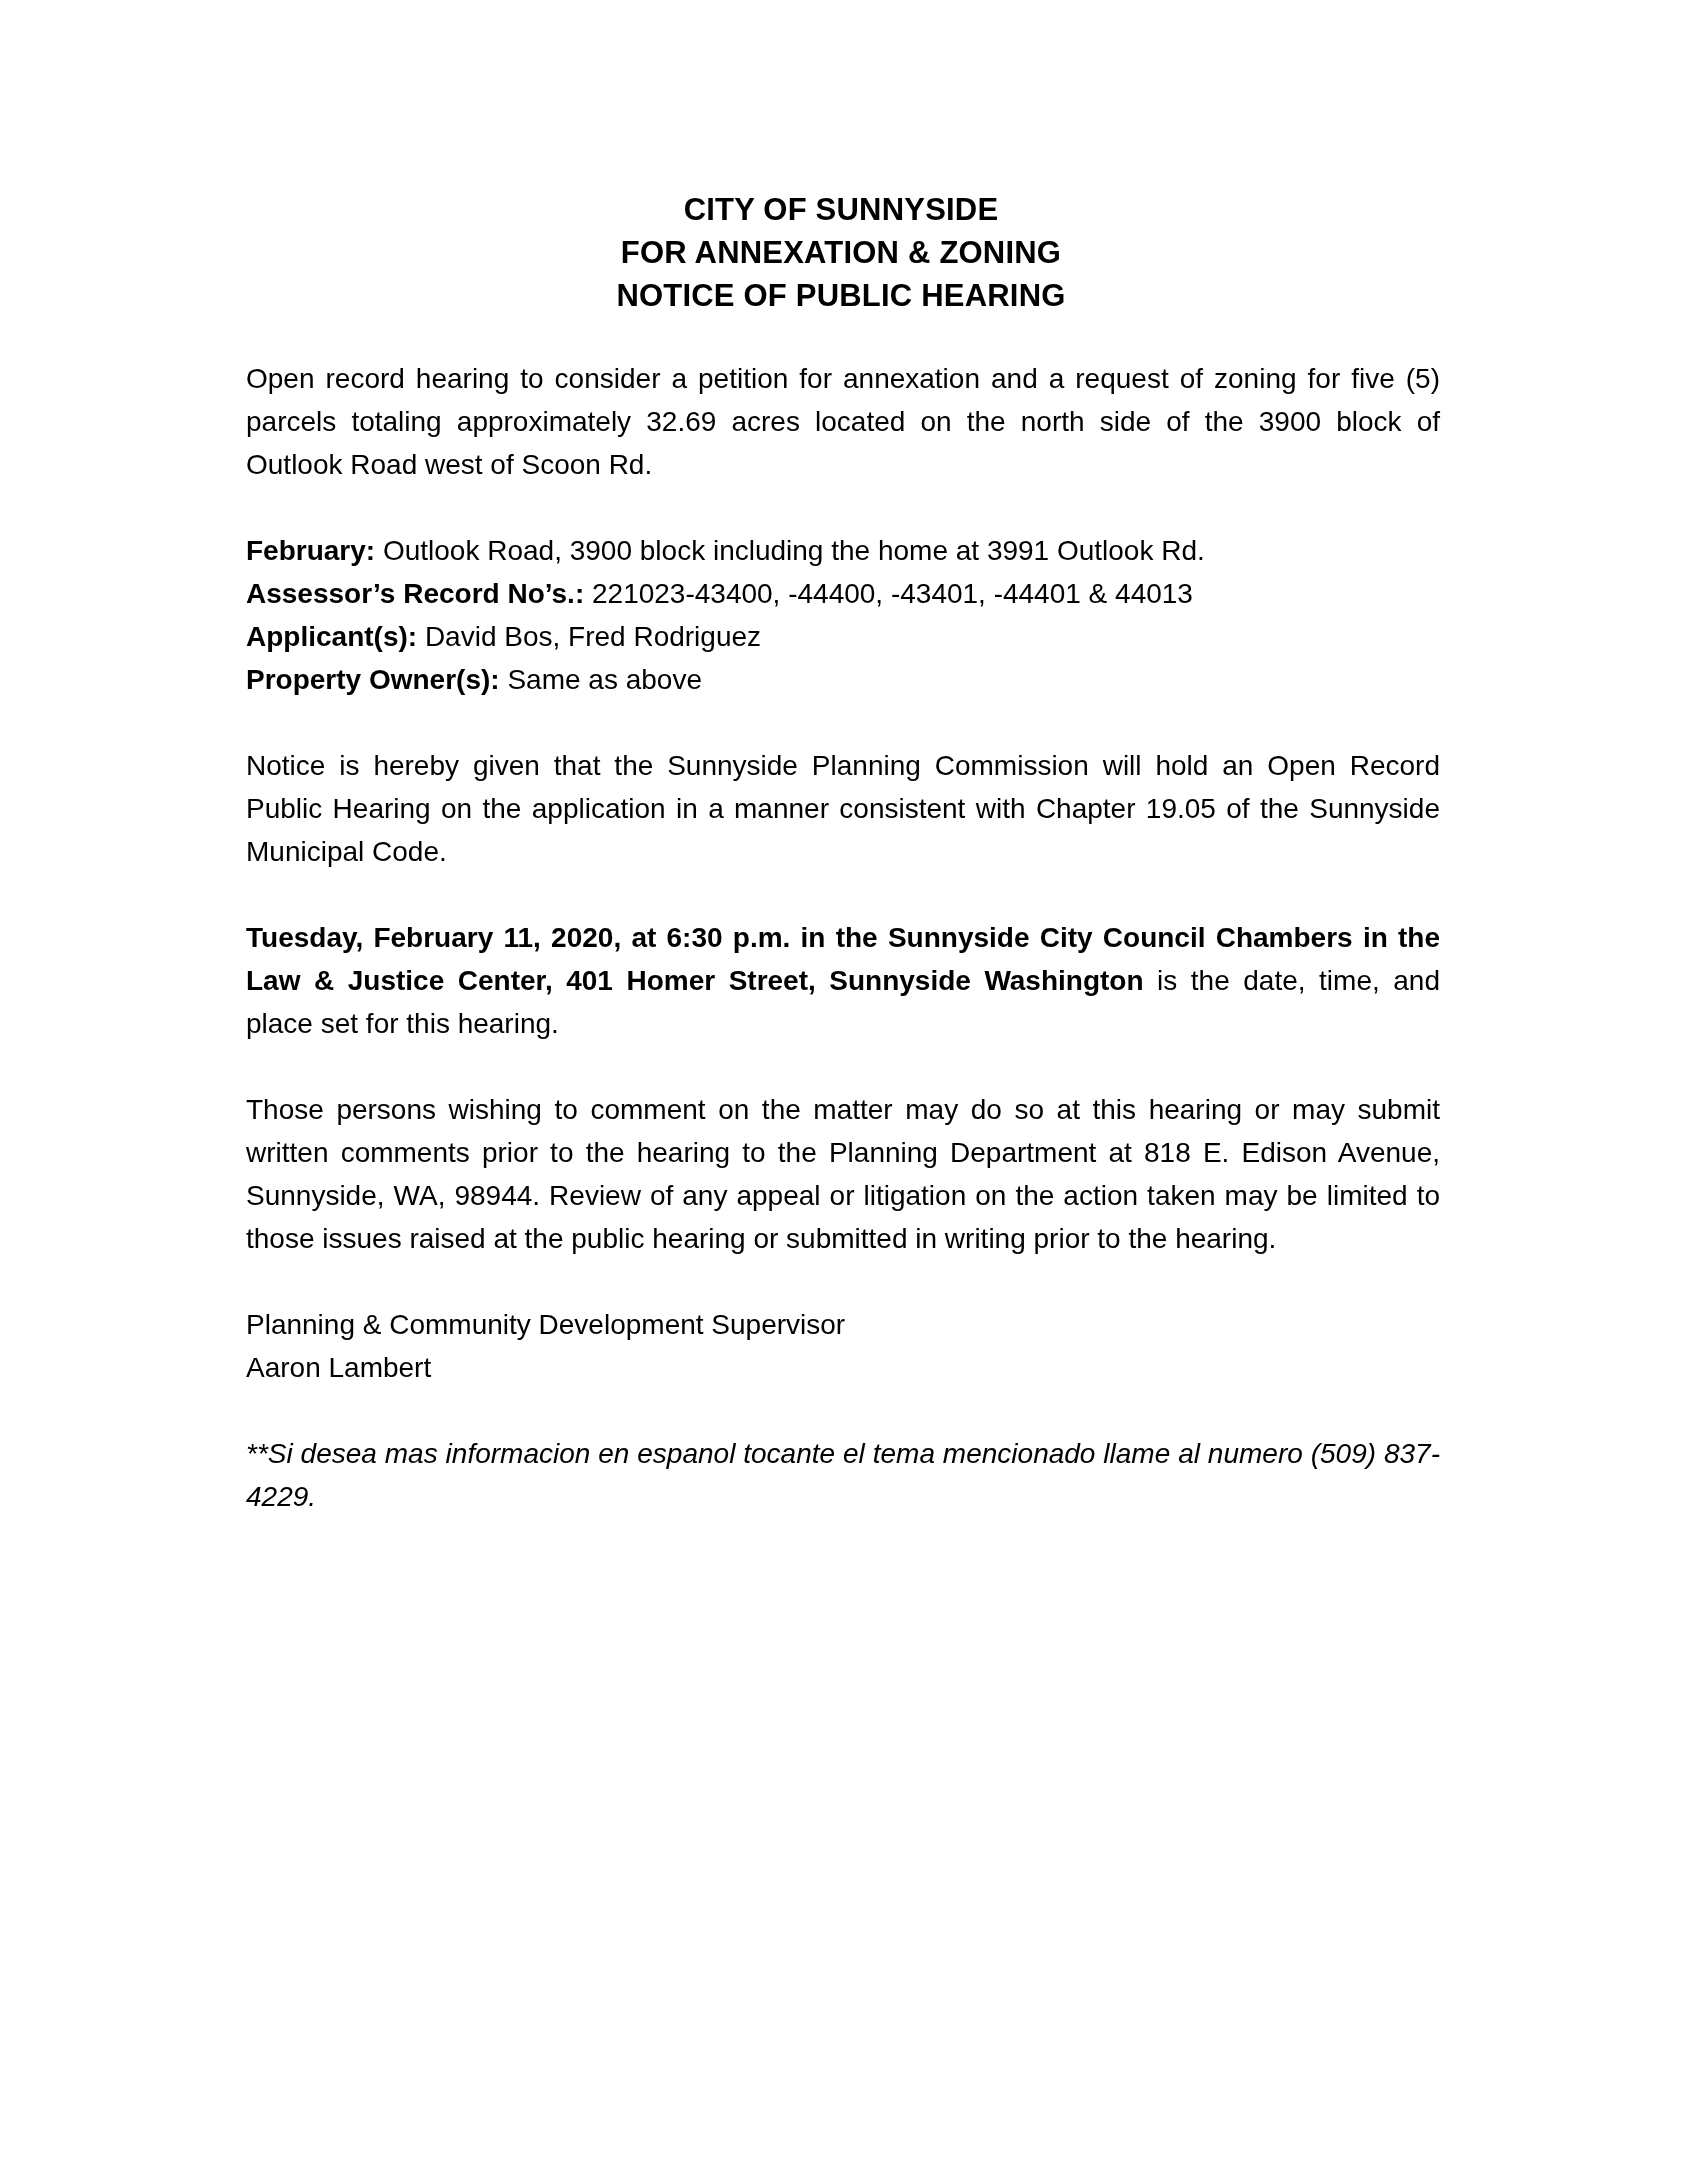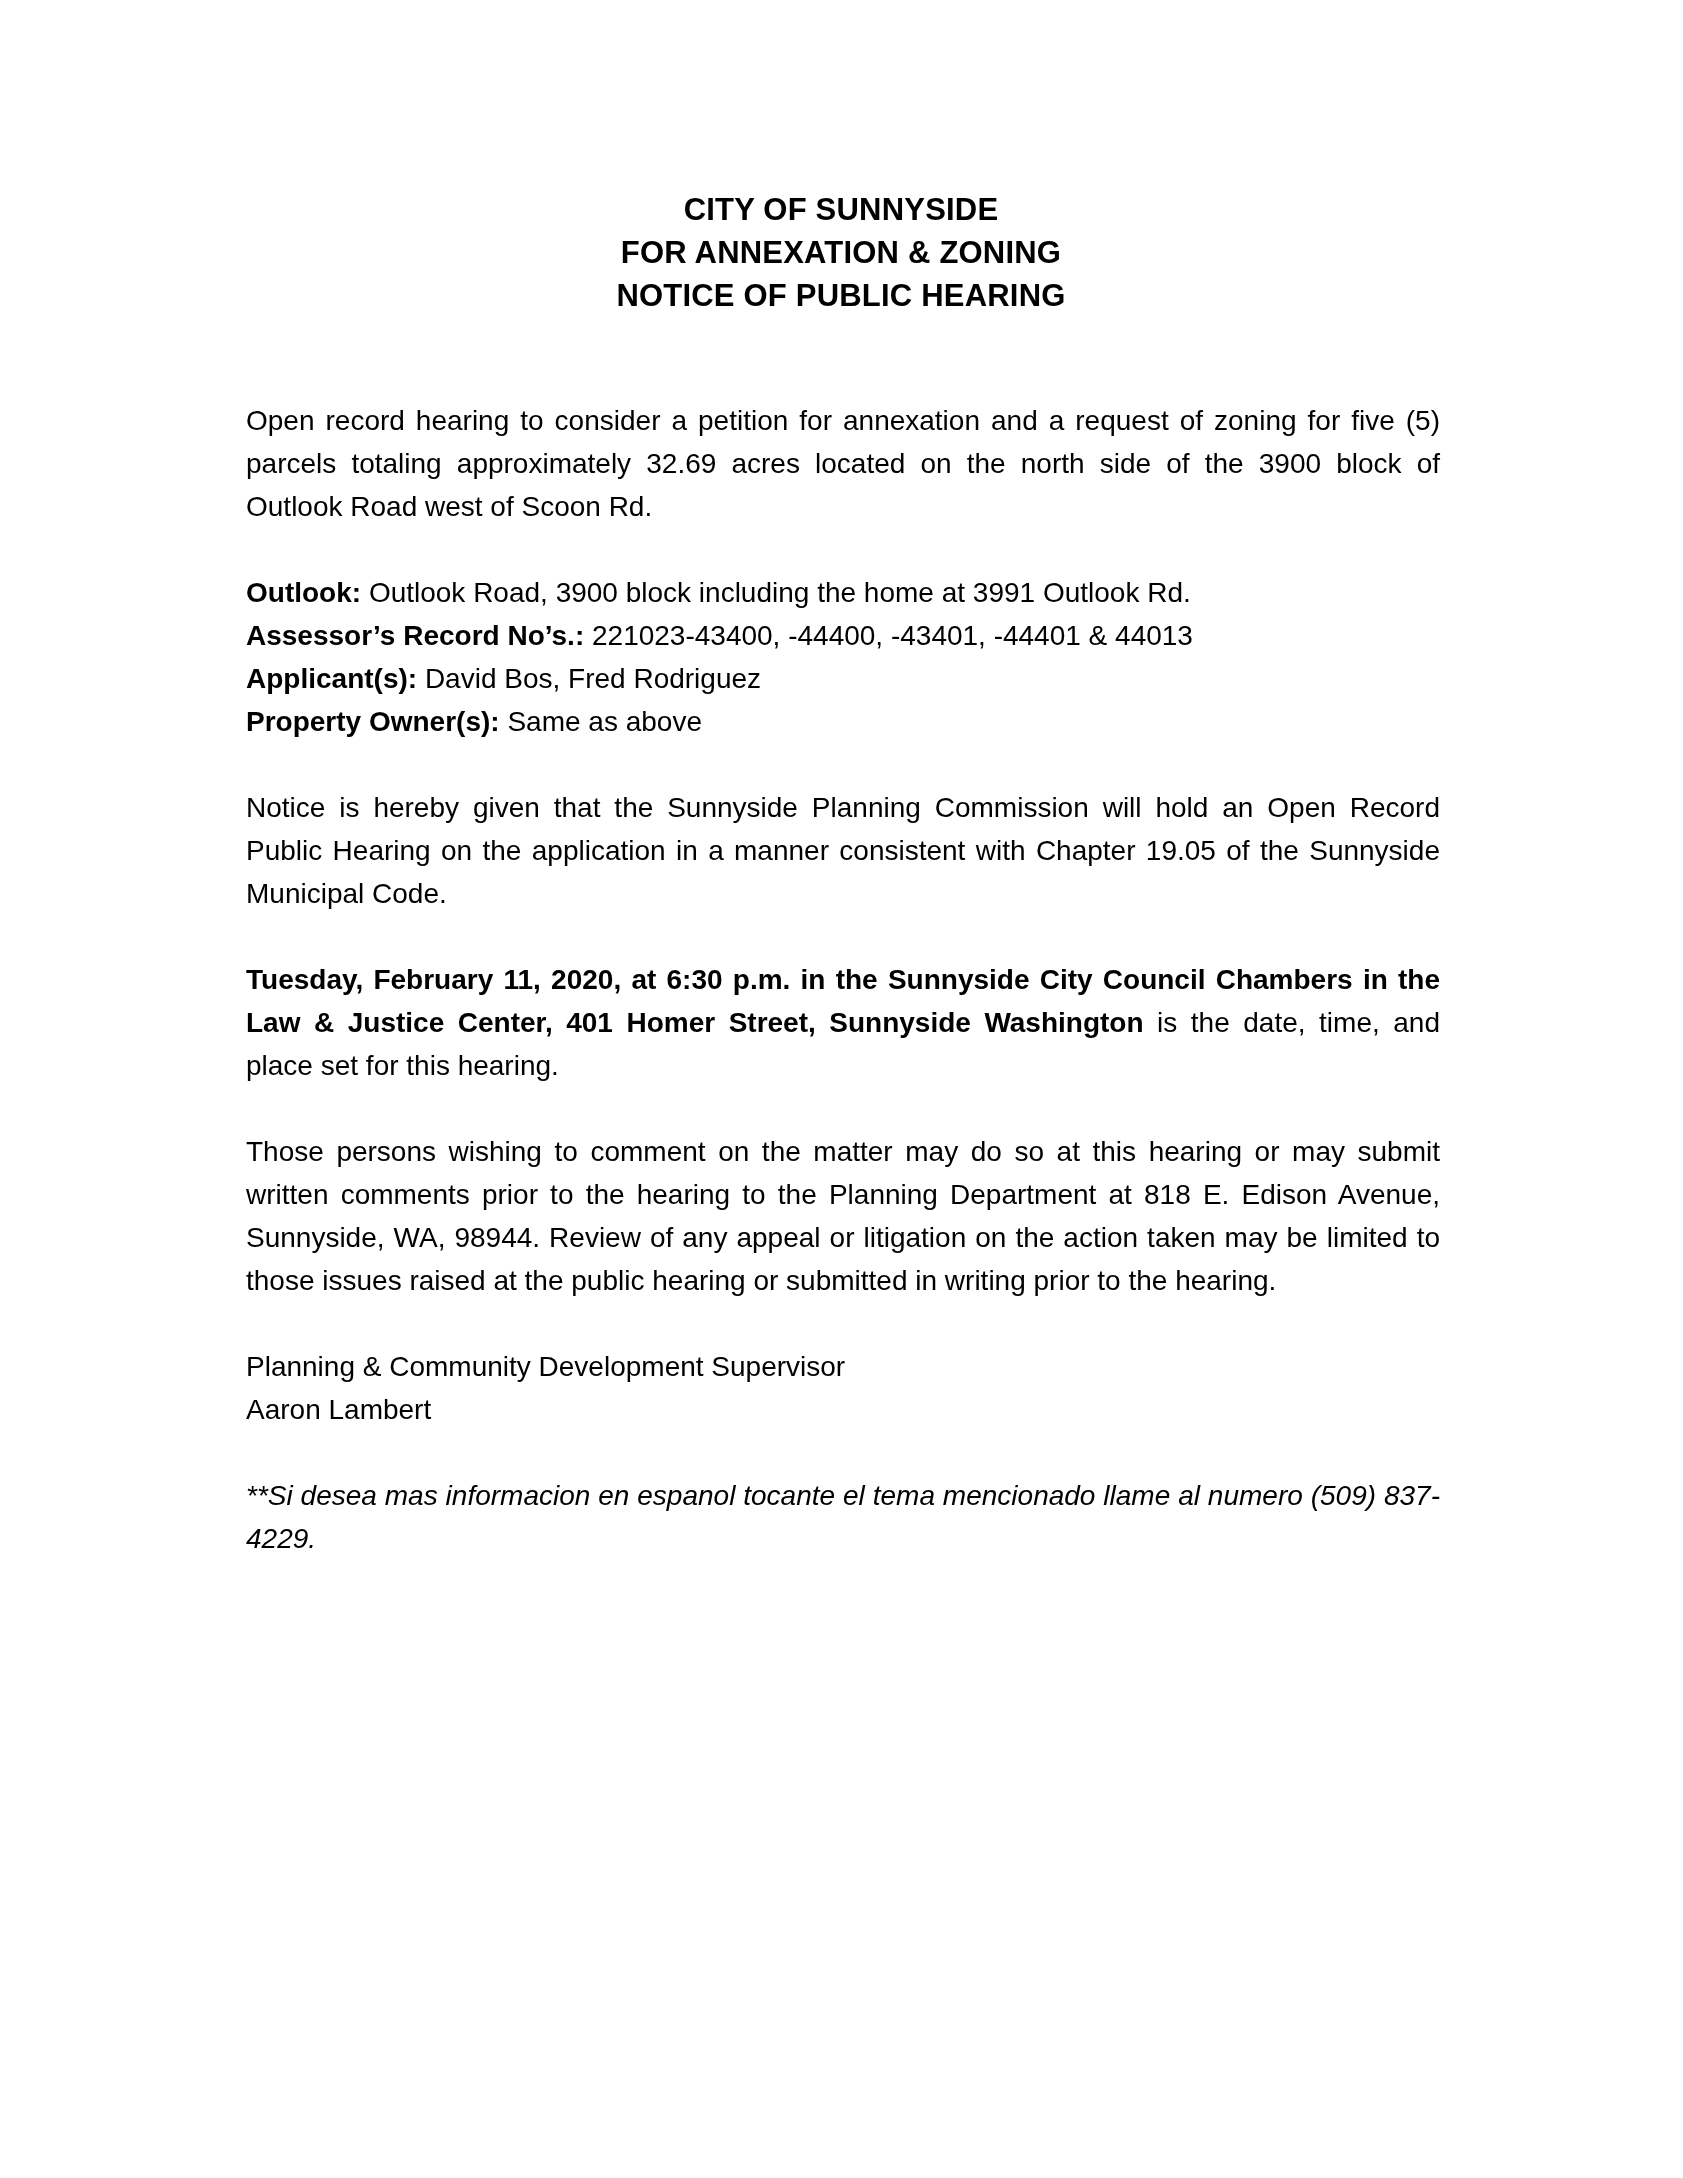--- a/index.html
+++ b/index.html
@@ -32,21 +32,21 @@
     letter-spacing: 0.2px;
     margin: 0 0 0 0;
     padding-right: 4px;
   }
   .doc-heading .hline {
     display: block;
     white-space: nowrap;
   }
 
   .body-block {
-    margin-top: 82px;
+    margin-top: 40px;
     font-size: 28px;
     line-height: 43px;
   }
 
   p.para {
     margin: 0 0 43px 0;
     text-align: justify;
     text-justify: inter-word;
     font-size: 28px;
     line-height: 43px;
@@ -99,21 +99,21 @@
     <span class="hline">FOR ANNEXATION &amp; ZONING</span>
     <span class="hline">NOTICE OF PUBLIC HEARING</span>
   </div>
 
   <div class="body-block">
 
     <p class="para">Open record hearing to consider a petition for annexation and a request of zoning for five (5) parcels totaling approximately 32.69 acres located on the north side of the 3900 block of Outlook Road west of Scoon Rd.</p>
 
     <div class="detail-list">
       <div class="detail-row">
-        <span class="lbl">Outlook:</span>
+        <span class="lbl">February:</span>
         <span class="val">Outlook Road, 3900 block including the home at 3991 Outlook Rd.</span>
       </div>
       <div class="detail-row">
         <span class="lbl">Assessor’s Record No’s.:</span>
         <span class="val">221023-43400, -44400, -43401, -44401 &amp; 44013</span>
       </div>
       <div class="detail-row">
         <span class="lbl">Applicant(s):</span>
         <span class="val">David Bos, Fred Rodriguez</span>
       </div>

